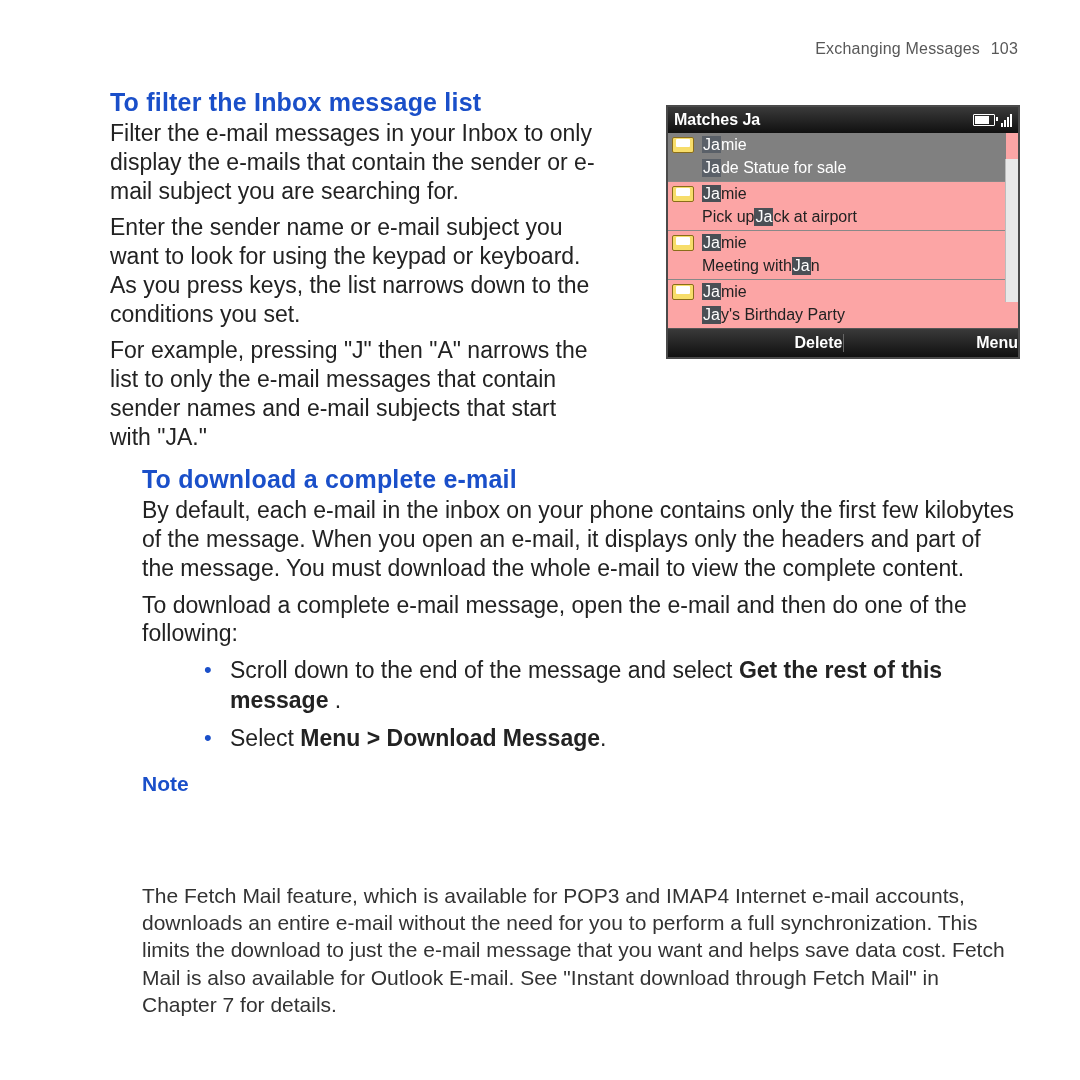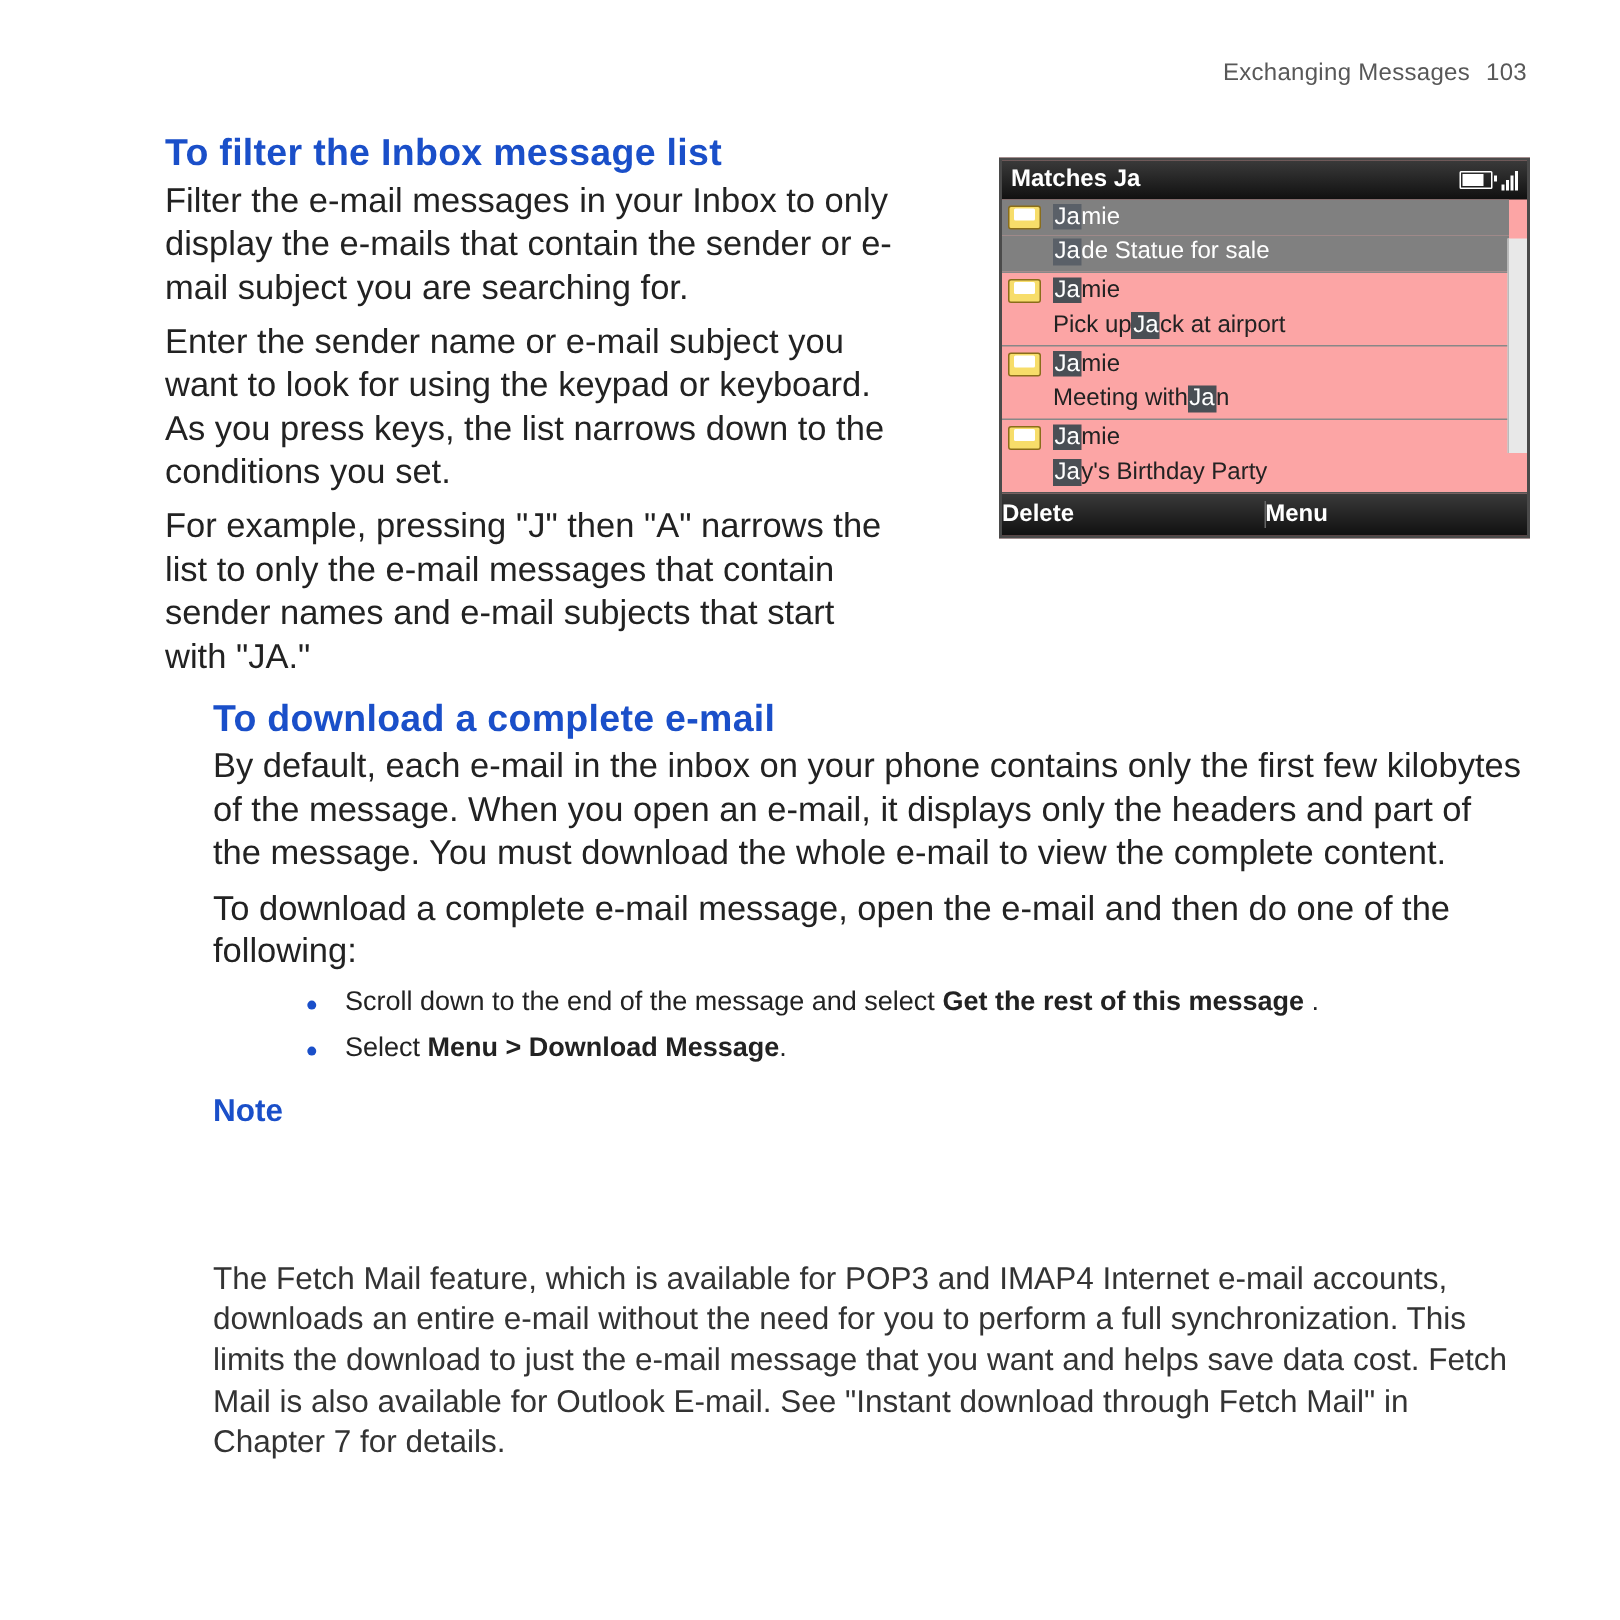--- a/index.html
+++ b/index.html
@@ -49,21 +49,21 @@
   .after-screenshot .body-text {
     width: 100%;
   }
   .bullets {
     margin: 8px 0 10px 0;
     padding: 0 0 0 70px;
     list-style: none;
   }
   .bullets li {
     position: relative;
-    font-size: 18px;
+    font-size: 23px;
     line-height: 1.3;
     margin-bottom: 8px;
     padding-left: 18px;
   }
   .bullets li::before {
     content: "•";
     position: absolute;
     left: -8px;
     top: 0;
     color: #1a4fc9;
@@ -199,21 +199,21 @@
     color: #fff;
     font-weight: 700;
     height: 28px;
     display: flex;
     align-items: center;
     font-size: 16px;
     border-top: 1px solid #555;
   }
   .ss-softkey {
     flex: 1;
-    text-align: left;
+    text-align: right;
   }
   .ss-soft-divider {
     width: 1px;
     height: 18px;
     background: #666;
   }
 
   
   .battery {
     width: 20px;

